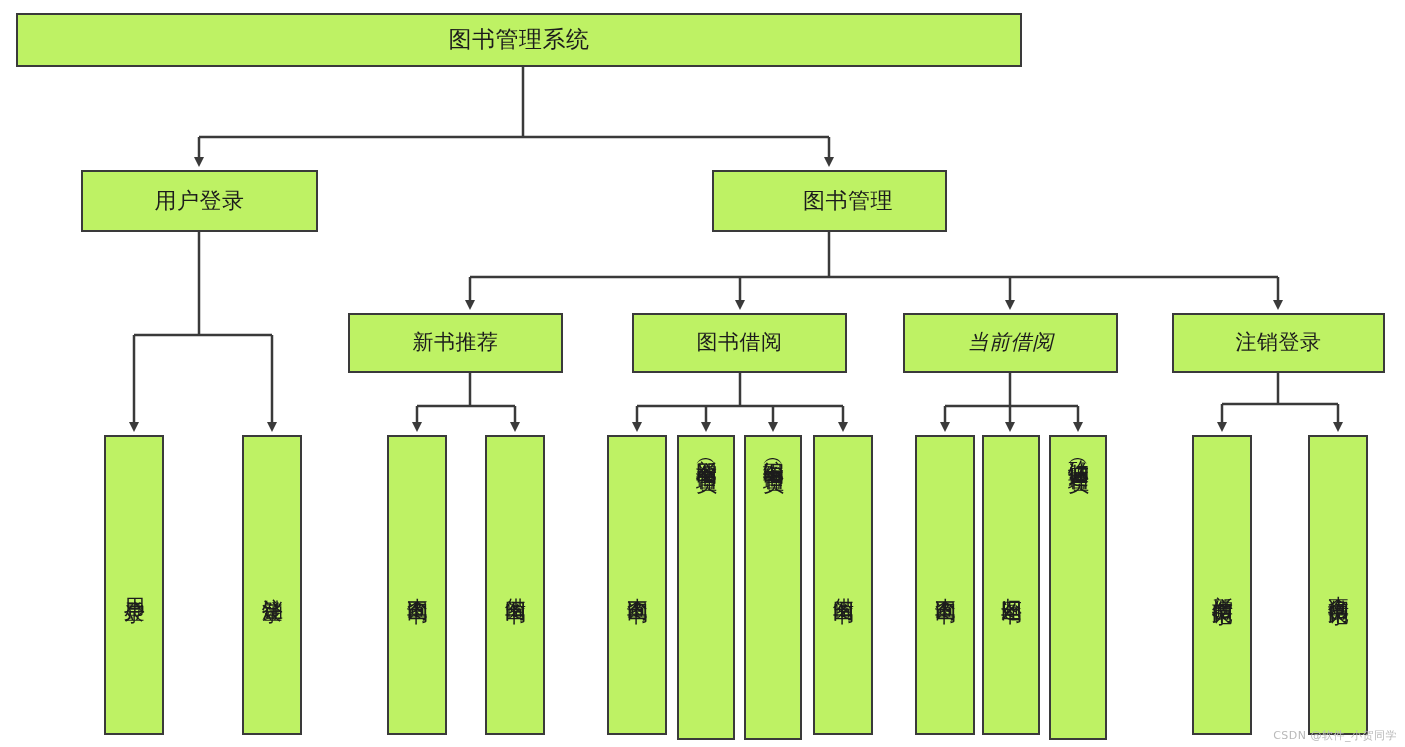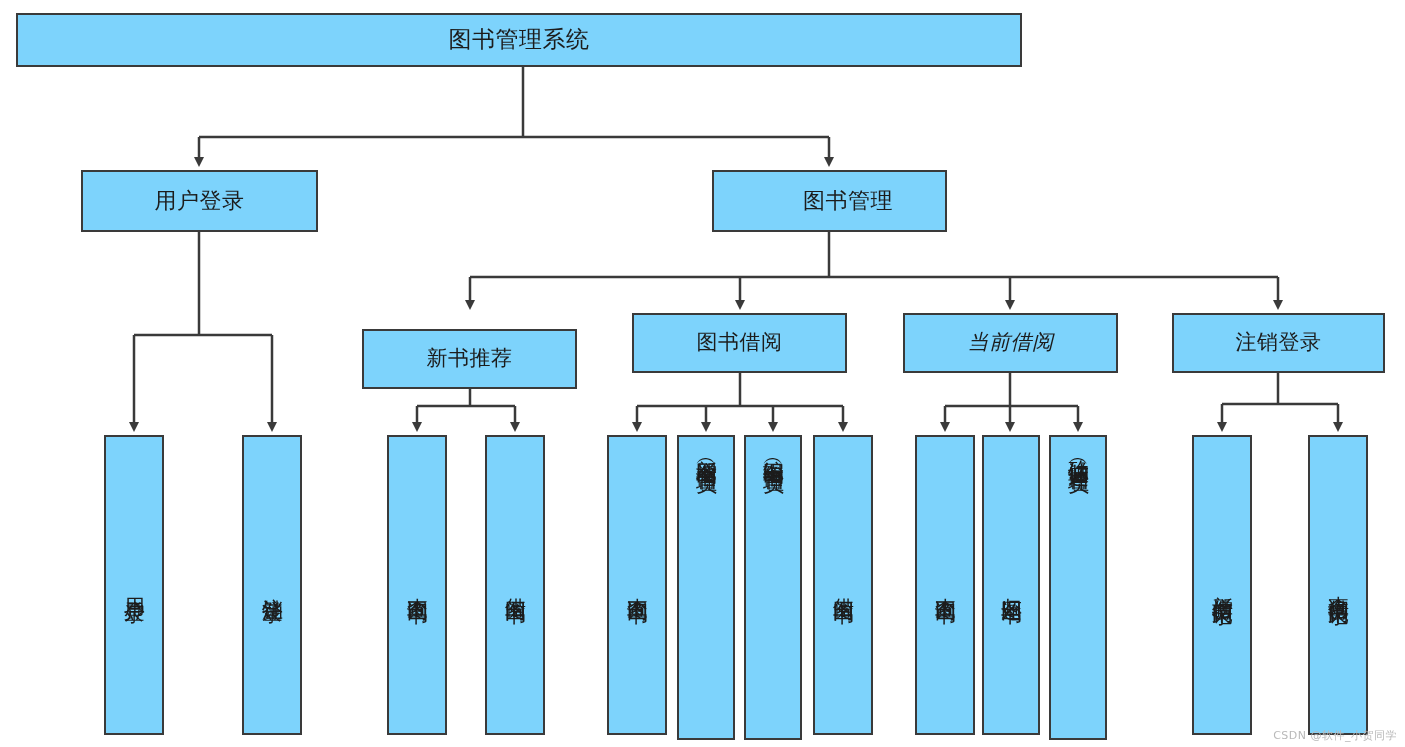--- a/index.html
+++ b/index.html
@@ -14,21 +14,21 @@
     position: relative;
     width: 1405px;
     height: 747px;
     background: #ffffff;
     overflow: hidden;
   }
   .node {
     position: absolute;
     box-sizing: border-box;
     border: 2.5px solid #3a3a3a;
-    background: #7dd3fc;
+    background: #bef264;
     display: flex;
     align-items: center;
     justify-content: center;
     color: #1c1c1c;
   }
   .node-label {
     font-size: 22px;
     line-height: 1.1;
     letter-spacing: 0.5px;
     white-space: nowrap;
@@ -138,21 +138,21 @@
     <span class="node-label">图书管理系统</span>
   </div>
 
   <div class="node lvl2" style="left:81px; top:170px; width:237px; height:62px;">
     <span class="node-label">用户登录</span>
   </div>
   <div class="node lvl2" style="left:712px; top:170px; width:235px; height:62px;padding-left:37px;">
     <span class="node-label">图书管理</span>
   </div>
 
-  <div class="node lvl3" style="left:362px; top:313px; width:215px; height:60px;margin-top:16px;">
+  <div class="node lvl3" style="left:348px; top:313px; width:215px; height:60px;">
     <span class="node-label">新书推荐</span>
   </div>
   <div class="node lvl3" style="left:632px; top:313px; width:215px; height:60px;">
     <span class="node-label">图书借阅</span>
   </div>
   <div class="node lvl3" style="left:903px; top:313px; width:215px; height:60px;font-style:italic;">
     <span class="node-label">当前借阅</span>
   </div>
   <div class="node lvl3" style="left:1172px; top:313px; width:213px; height:60px;">
     <span class="node-label">注销登录</span>

